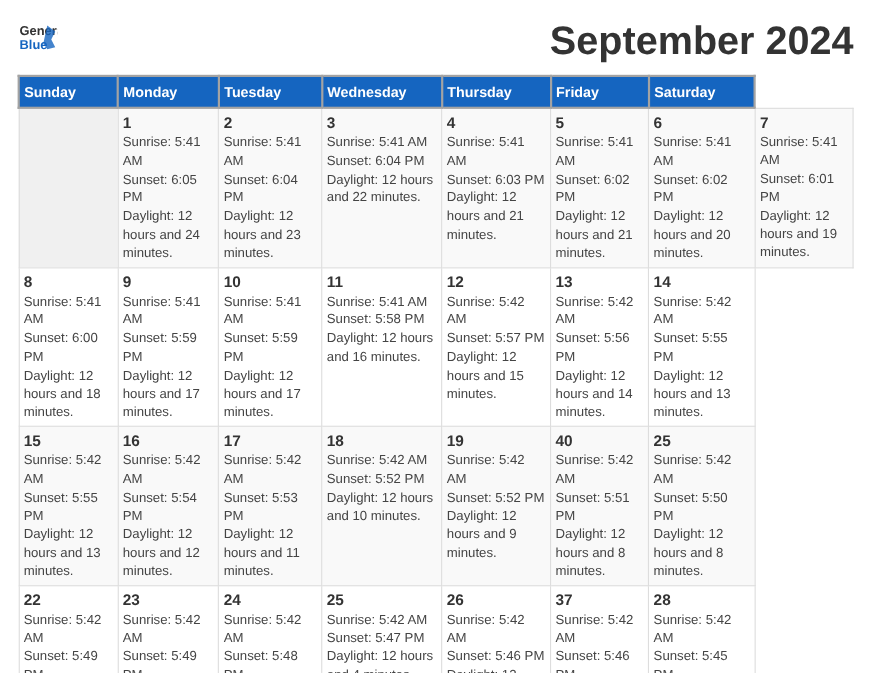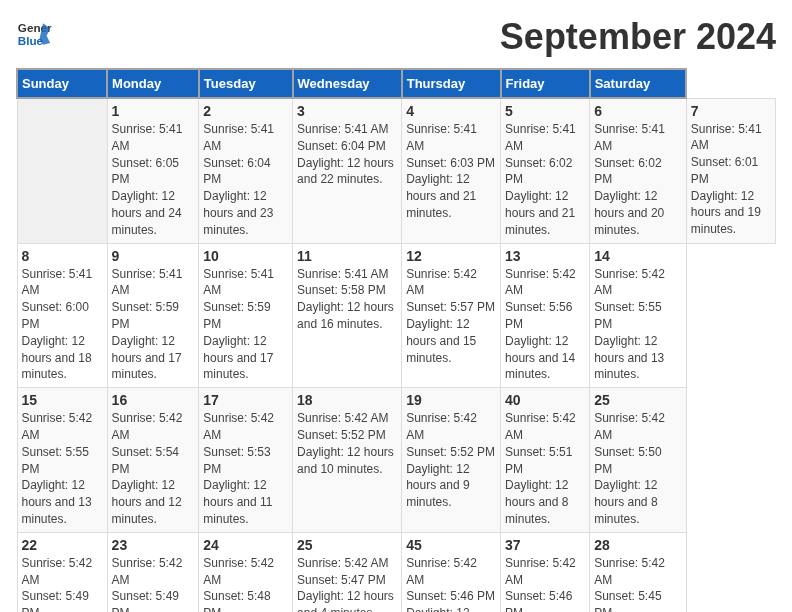--- a/index.html
+++ b/index.html
@@ -312,21 +312,21 @@
       </td>
         <td>
         <span class="day-number">25</span>
         <div class="day-detail">
           Sunrise: 5:42 AM<br>
           Sunset: 5:47 PM<br>
           Daylight: 12 hours and 4 minutes.
         </div>
       </td>
         <td>
-        <span class="day-number">45</span>
+        <span class="day-number">26</span>
         <div class="day-detail">
           Sunrise: 5:42 AM<br>
           Sunset: 5:46 PM<br>
           Daylight: 12 hours and 4 minutes.
         </div>
       </td>
         <td>
         <span class="day-number">37</span>
         <div class="day-detail">
           Sunrise: 5:42 AM<br>

